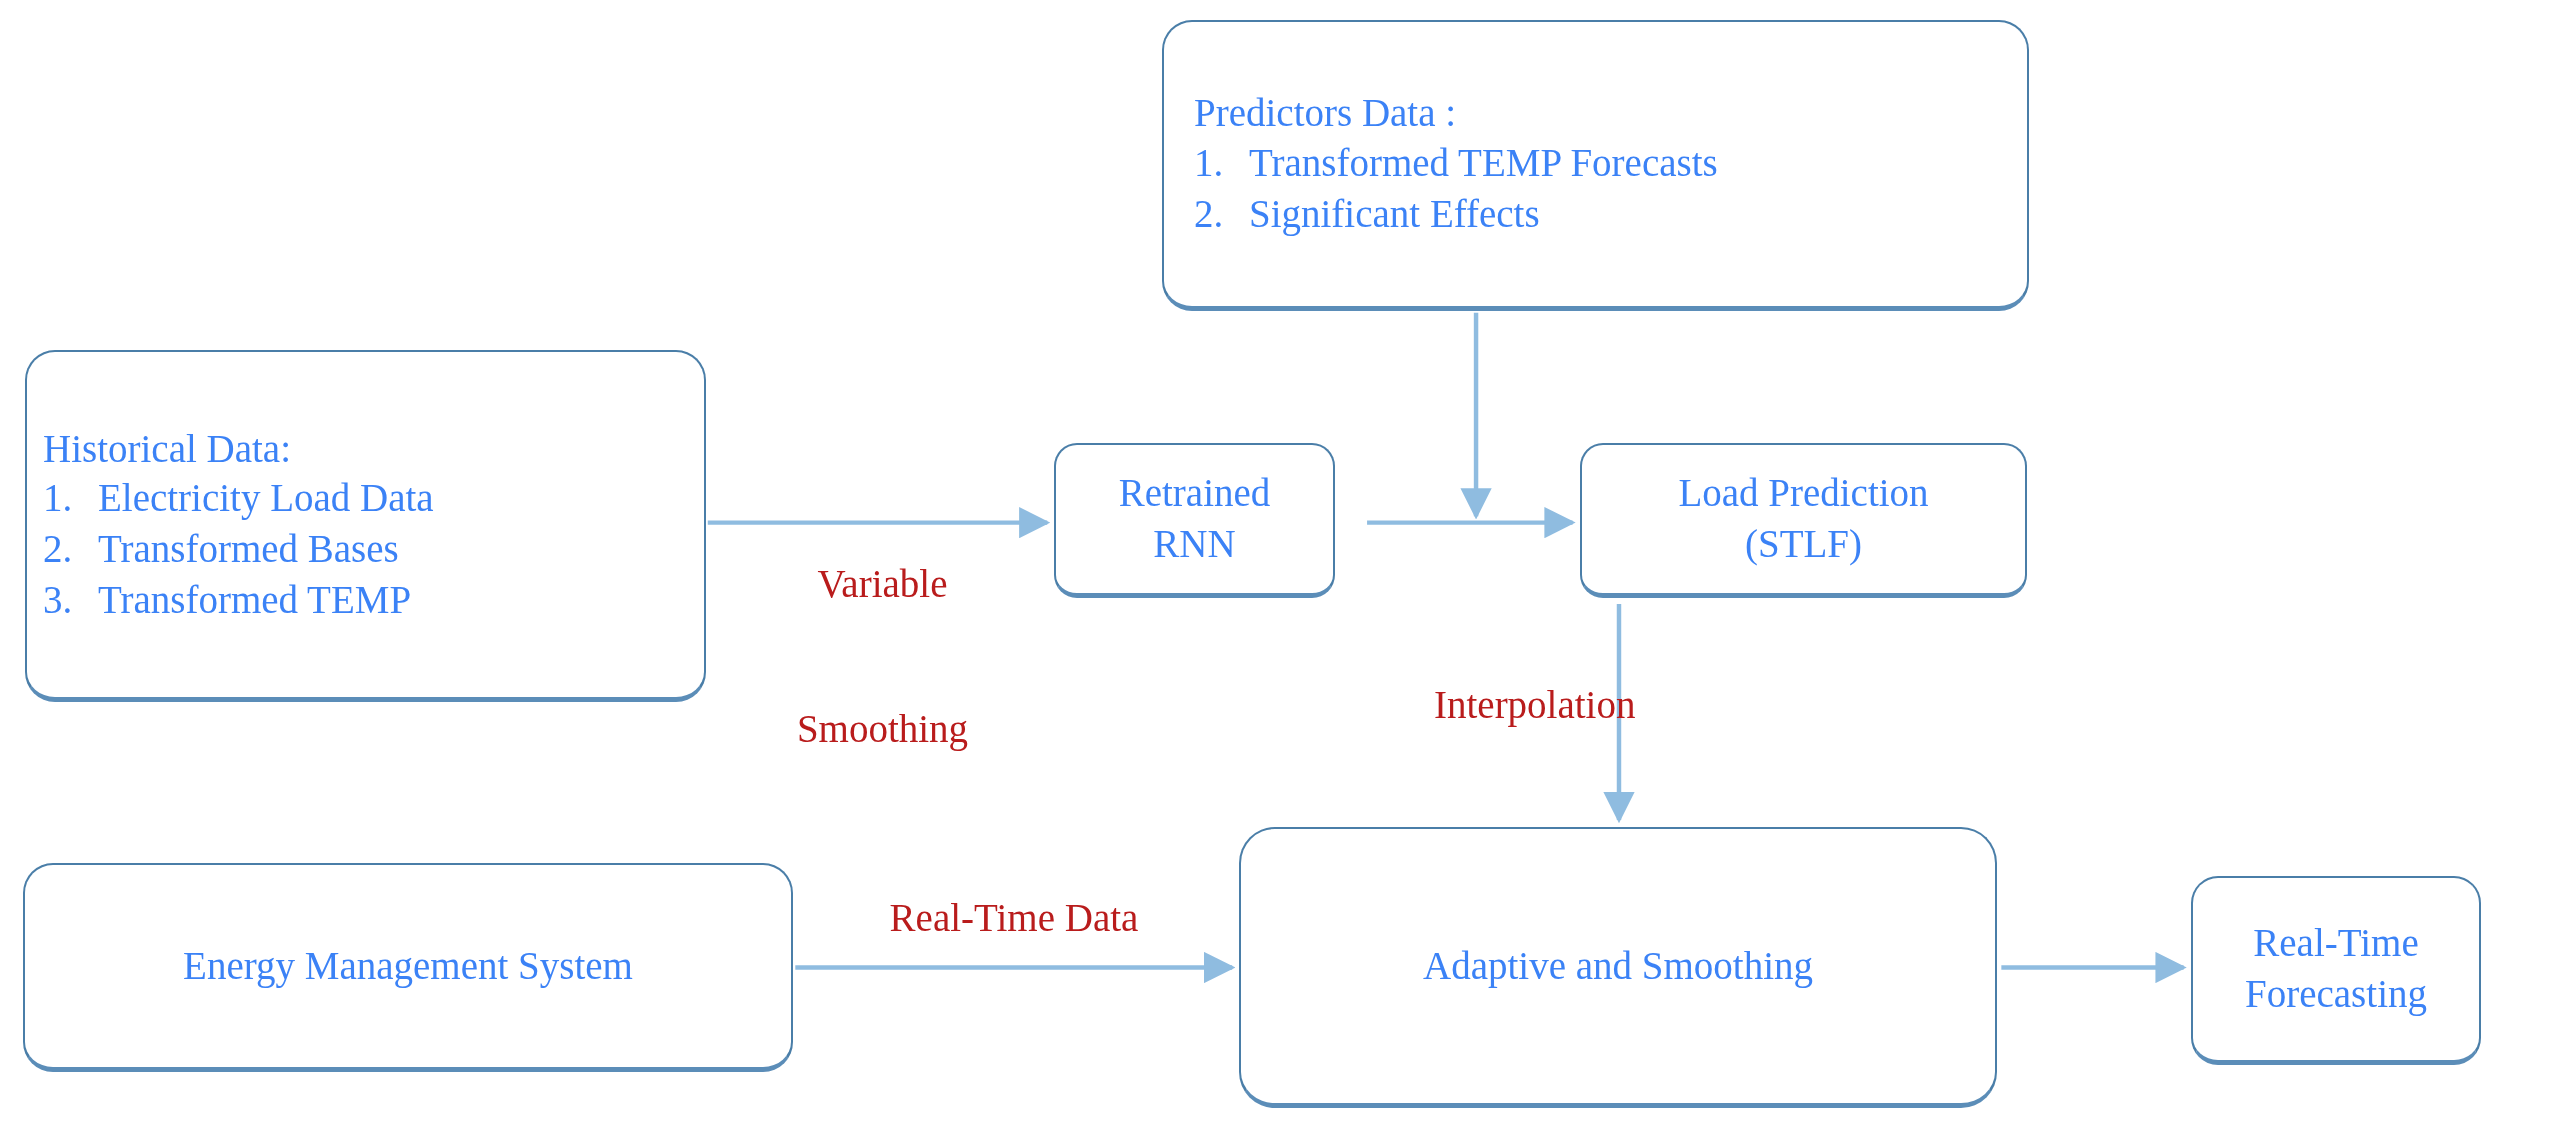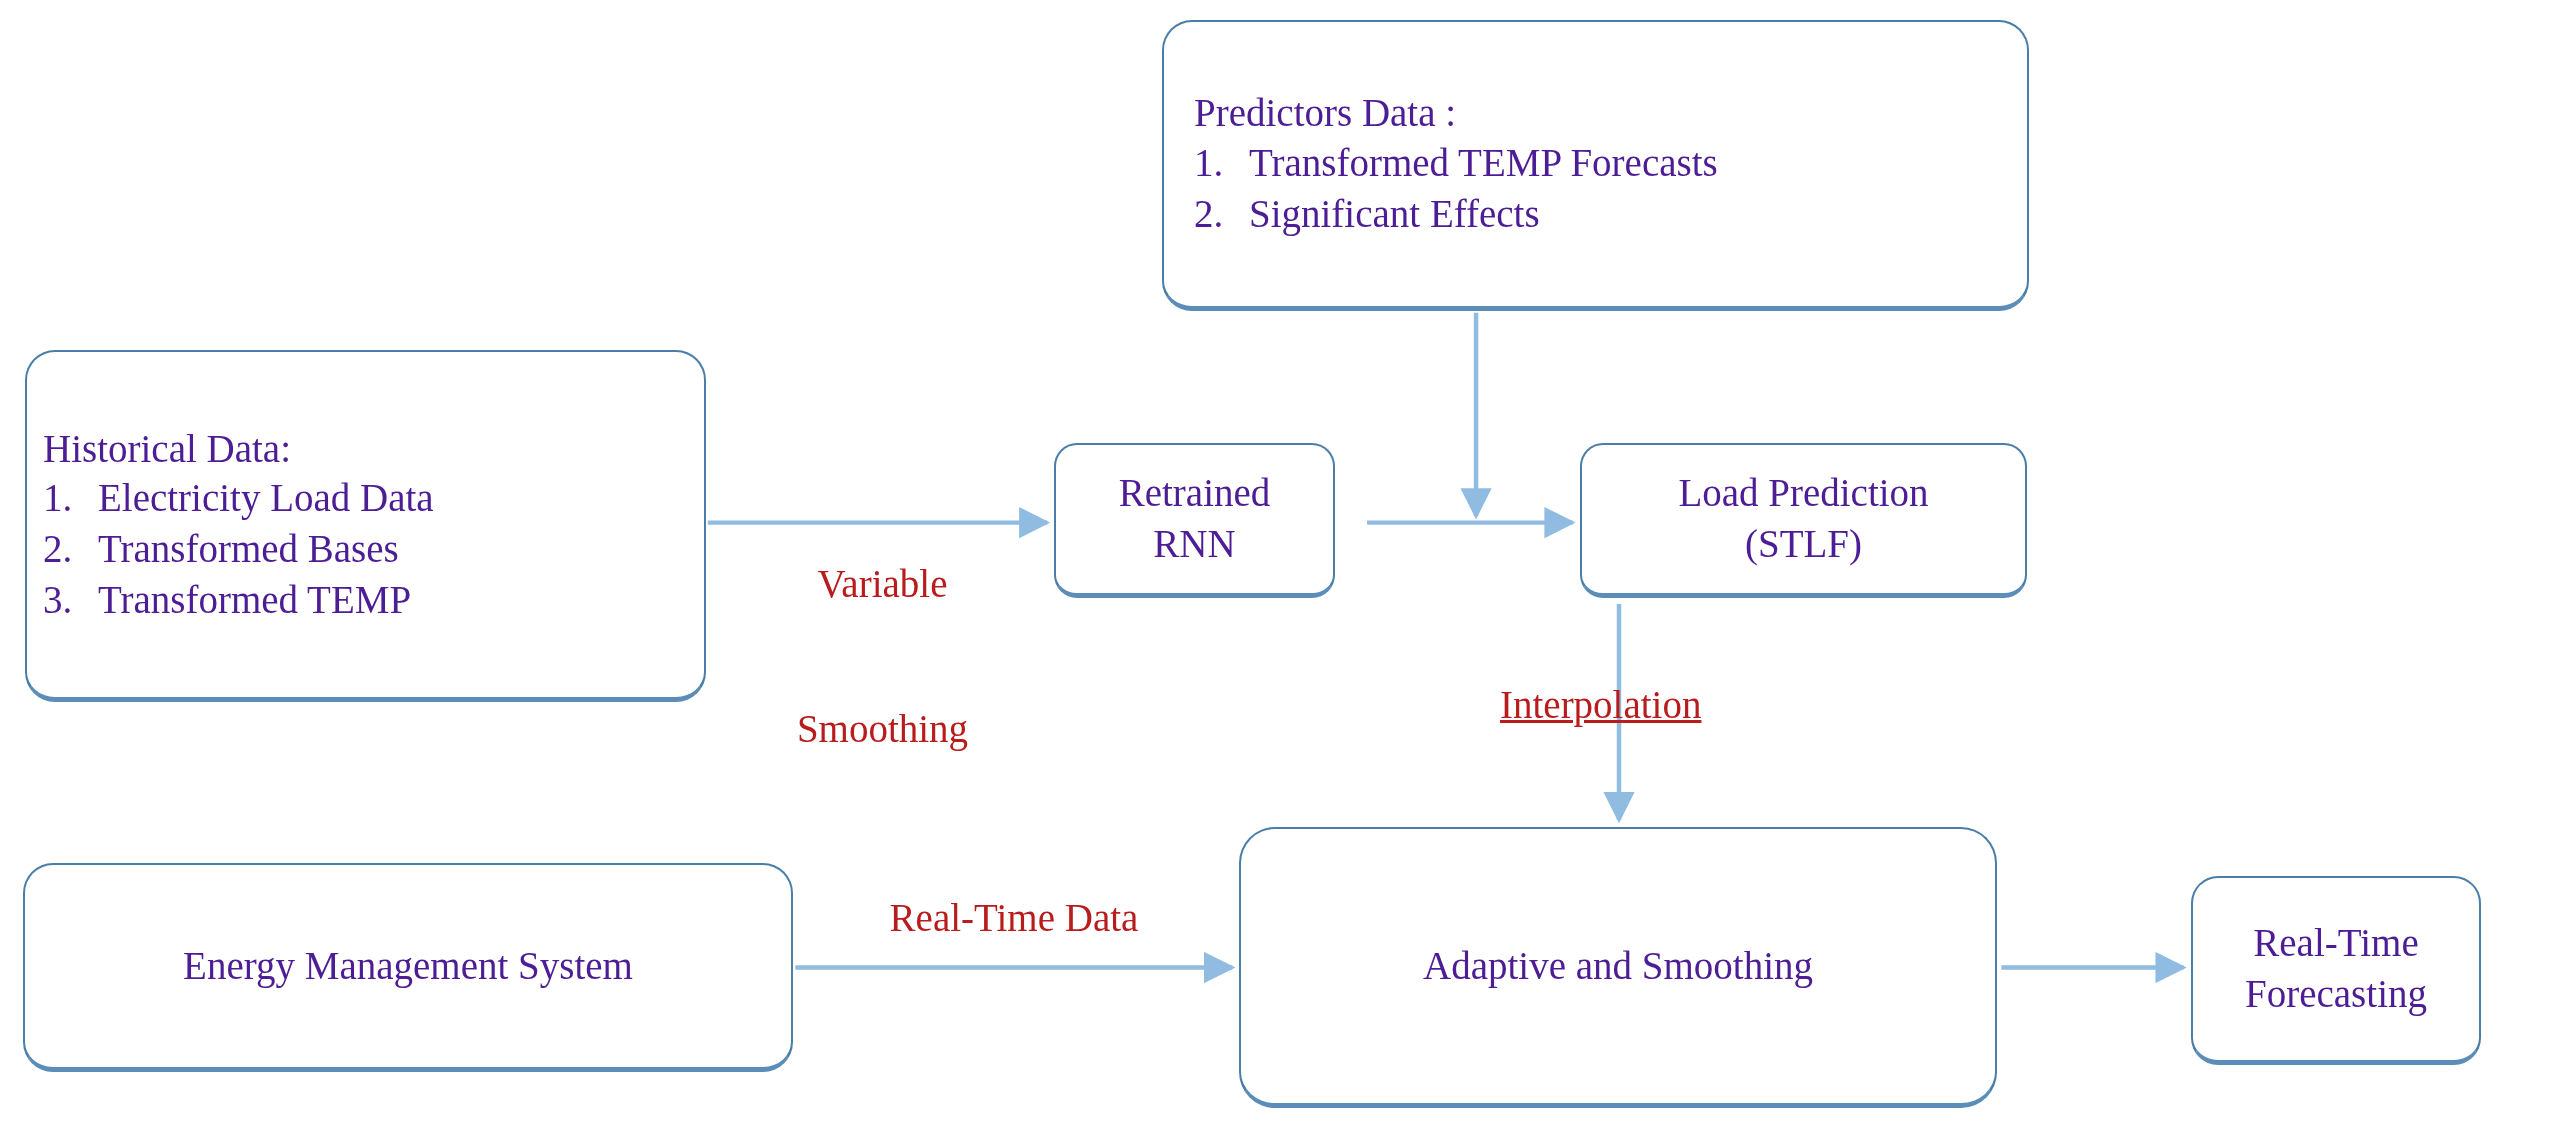--- a/index.html
+++ b/index.html
@@ -21,21 +21,21 @@
     position: absolute;
     box-sizing: border-box;
     background: #ffffff;
     border: 2.7px solid #4A7EA8;
     border-radius: 30px;
     border-bottom-width: 5.4px;
     border-bottom-color: #5B8DB8;
     display: flex;
     flex-direction: column;
     justify-content: center;
-    color: #4c1d95;
+    color: #3b82f6;
   }
   .node.center   { align-items: center; text-align: center; }
   .node.listbox  { align-items: flex-start; text-align: left; }
 
   .node-title {
     font-size: 39px;
     line-height: 1.28;
     white-space: pre;
   }
   .node-line {
@@ -159,18 +159,18 @@
   <div class="node center" style="left:2191px; top:876px; width:290px; height:189px; border-radius:27px;justify-content:center;">
     <div class="node-line">Real-Time</div>
     <div class="node-line">Forecasting</div>
   </div>
 
   <div class="edge-label" style="left:755px; top:463px; width:255px;">
     <div>Variable</div>
     <div>Smoothing</div>
   </div>
 
-  <div class="edge-label" style="left:1500px; top:681px; width:304px; text-align:left;text-decoration:underline;">Interpolation</div>
+  <div class="edge-label" style="left:1434px; top:681px; width:304px; text-align:left;">Interpolation</div>
 
   <div class="edge-label" style="left:822px; top:894px; width:384px;">Real-Time Data</div>
 
 </div>
 
 
 </body></html>

